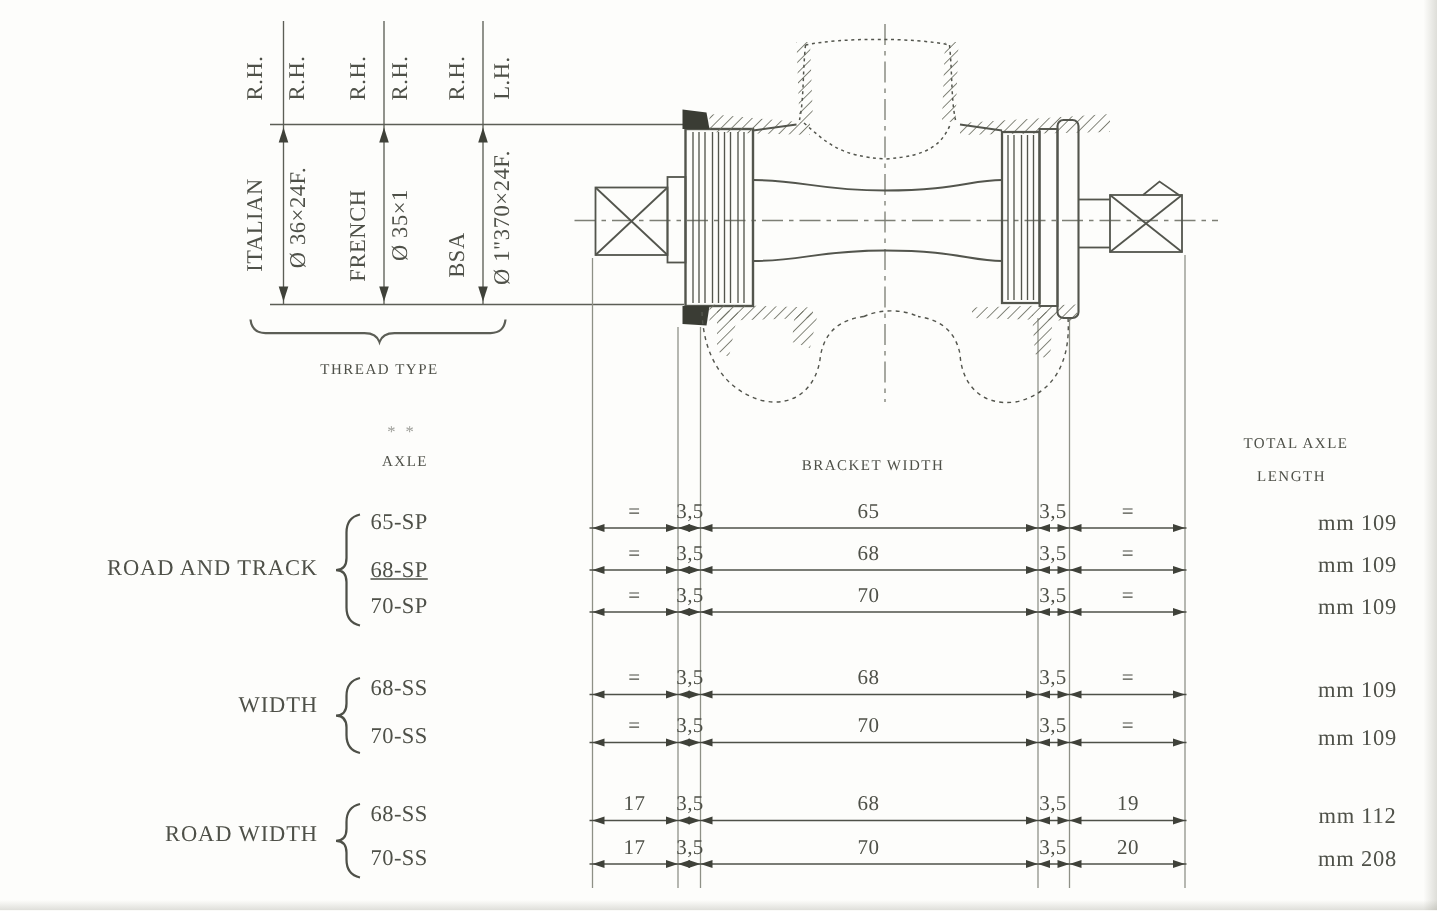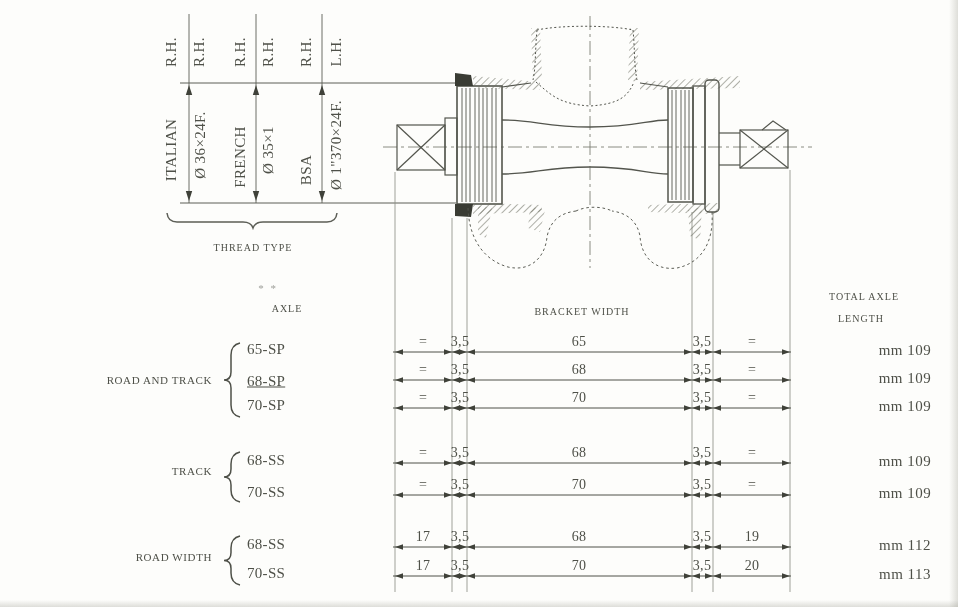--- a/index.html
+++ b/index.html
@@ -23,21 +23,21 @@
   .vl{transform:translate(-50%,-50%) rotate(-90deg);font-size:15px;letter-spacing:.4px;}
   .hd{transform:translate(-50%,-50%);font-size:10px;letter-spacing:1px;}
   .smudge{transform:translate(-50%,-50%);font-size:11px;opacity:.55;letter-spacing:2px;}
   .dim-label{position:absolute;transform:translate(-50%,-50%);font-family:"Liberation Serif",serif;
     font-size:14px;color:var(--ink);white-space:nowrap;letter-spacing:.3px;}
   .total-label{position:absolute;transform:translate(-50%,-50%);font-family:"Liberation Serif",serif;
     font-size:15px;color:var(--ink);white-space:nowrap;letter-spacing:.5px;margin-left:39px;}
   .axle-code{position:absolute;transform:translateY(-50%);font-family:"Liberation Serif",serif;
     font-size:15px;color:var(--ink);white-space:nowrap;letter-spacing:.3px;}
   .group-label{position:absolute;transform:translateY(-50%);font-family:"Liberation Serif",serif;
-    font-size:11px;color:var(--ink);white-space:nowrap;letter-spacing:.6px;}
+    font-size:15px;color:var(--ink);white-space:nowrap;letter-spacing:.6px;}
 </style>
 </head>
 <body>
 
 <div class="page">
 
   <svg width="958" height="607" viewBox="0 0 958 607">
     <defs>
       <pattern id="h45" width="5" height="5" patternUnits="userSpaceOnUse" patternTransform="rotate(45)">
         <line x1="0" y1="0" x2="0" y2="5" stroke="#6b6d61" stroke-width="1.1"></line>
@@ -262,21 +262,21 @@
   <span class="lbl vl" style="left:171px;top:150px;">ITALIAN</span>
   <span class="lbl vl" style="left:200px;top:145px;">Ø 36×24F.</span>
   <span class="lbl vl" style="left:240px;top:157px;">FRENCH</span>
   <span class="lbl vl" style="left:268px;top:150px;">Ø 35×1</span>
   <span class="lbl vl" style="left:306px;top:170px;">BSA</span>
   <span class="lbl vl" style="left:336px;top:145px;">Ø 1"370×24F.</span>
 
   <span class="lbl hd" style="left:253px;top:247px;">THREAD TYPE</span>
 
   <span class="lbl smudge" style="left:268px;top:288px;">* *</span>
-  <span class="lbl hd" style="left:270px;top:308px;margin-left:17px;">AXLE</span>
+  <span class="lbl hd" style="left:270px;top:308px;">AXLE</span>
   <span class="lbl hd" style="left:582px;top:311px;">BRACKET WIDTH</span>
   <span class="lbl hd" style="left:864px;top:296px;">TOTAL AXLE</span>
   <span class="lbl hd" style="left:861px;top:318px;">LENGTH</span>
 
   <div id="overlay">
       <div class="dim-label" style="left: 423px; top: 342px;">=</div>
       <div class="dim-label" style="left: 460px; top: 342px;">3,5</div>
       <div class="dim-label" style="left: 579px; top: 342px;">65</div>
       <div class="dim-label" style="left: 702px; top: 342px;">3,5</div>
       <div class="dim-label" style="left: 752px; top: 342px;">=</div>
@@ -316,21 +316,21 @@
       <div class="dim-label" style="left: 702px; top: 537px;">3,5</div>
       <div class="dim-label" style="left: 752px; top: 537px;">19</div>
       <div class="axle-code" style="left: 247px; top: 544px;">68-SS</div>
       <div class="total-label" style="left: 866px; top: 545px;">mm 112</div>
       <div class="dim-label" style="left: 423px; top: 566px;">17</div>
       <div class="dim-label" style="left: 460px; top: 566px;">3,5</div>
       <div class="dim-label" style="left: 579px; top: 566px;">70</div>
       <div class="dim-label" style="left: 702px; top: 566px;">3,5</div>
       <div class="dim-label" style="left: 752px; top: 566px;">20</div>
       <div class="axle-code" style="left: 247px; top: 573px;">70-SS</div>
-      <div class="total-label" style="left: 866px; top: 574px;">mm 113</div>
+      <div class="total-label" style="left: 866px; top: 574px;">mm 208</div>
       <div class="group-label" style="right: 746px; top: 380px;">ROAD AND TRACK</div>
-      <div class="group-label" style="right: 746px; top: 471px;">TRACK</div>
+      <div class="group-label" style="right: 746px; top: 471px;">WIDTH</div>
       <div class="group-label" style="right: 746px; top: 557px;">ROAD WIDTH</div>
     </div>
 
   <div class="edge-right"></div>
   <div class="edge-bottom"></div>
 </div>
 
 </body></html>

